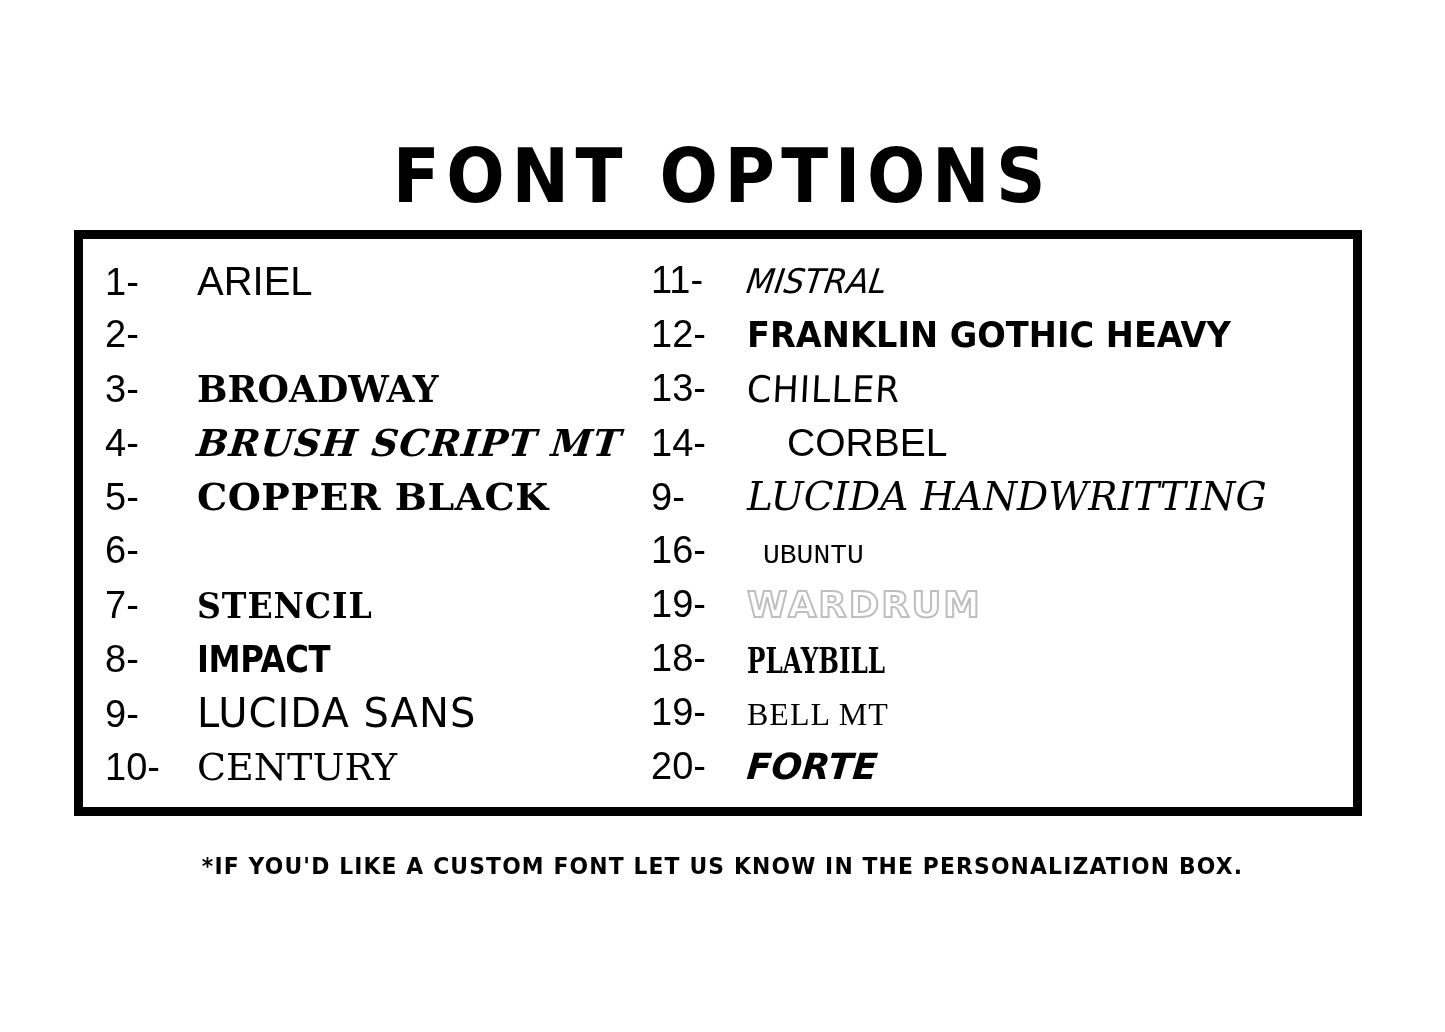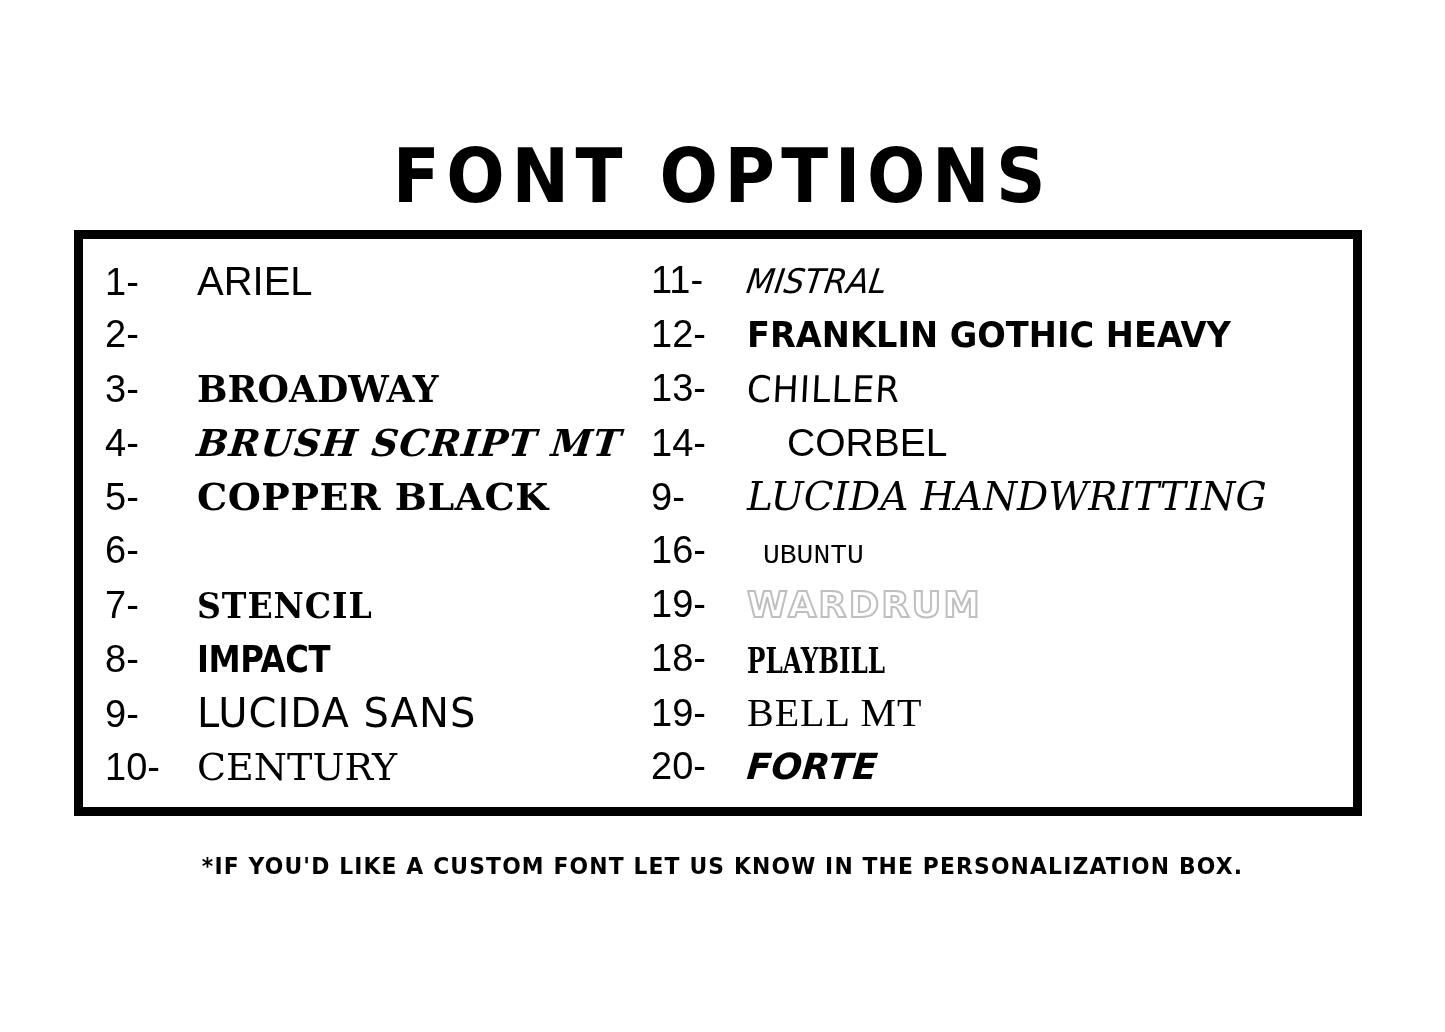--- a/index.html
+++ b/index.html
@@ -116,21 +116,21 @@
   .f-ubuntu  { font-family: Liberation Mono, monospace; font-size: 28px; letter-spacing: 0px; margin-left: 16px; }
   .f-wardrum {
     font-family: "DejaVu Sans", sans-serif; font-weight: 700; font-size: 36px; letter-spacing: 2px;
     color: transparent;
     -webkit-text-stroke: 2px #bfbfbf;
     transform: scaleX(1.02);
     transform-origin: left center;
     display: inline-block;
   }
   .f-playbill{ font-family: "DejaVu Serif", serif; font-weight: 700; font-size: 30px; letter-spacing: 0px; transform: scaleX(0.82) scaleY(1.15); transform-origin: left center; display:inline-block; }
-  .f-bell    { font-family: "Liberation Serif", serif; font-size: 40px; letter-spacing: 1px; }
+  .f-bell    { font-family: "Liberation Serif", serif; font-size: 32px; letter-spacing: 1px; }
   .f-forte   { font-family: "DejaVu Sans", sans-serif; font-weight: 700; font-style: italic; font-size: 36px; letter-spacing: 0px; transform: skewX(-5deg); transform-origin: left center; display:inline-block; }
 
   .footnote {
     position: absolute;
     left: 0;
     top: 845px;
     width: 1445px;
     text-align: center;
     font-family: "DejaVu Sans", sans-serif;
     font-weight: 700;

